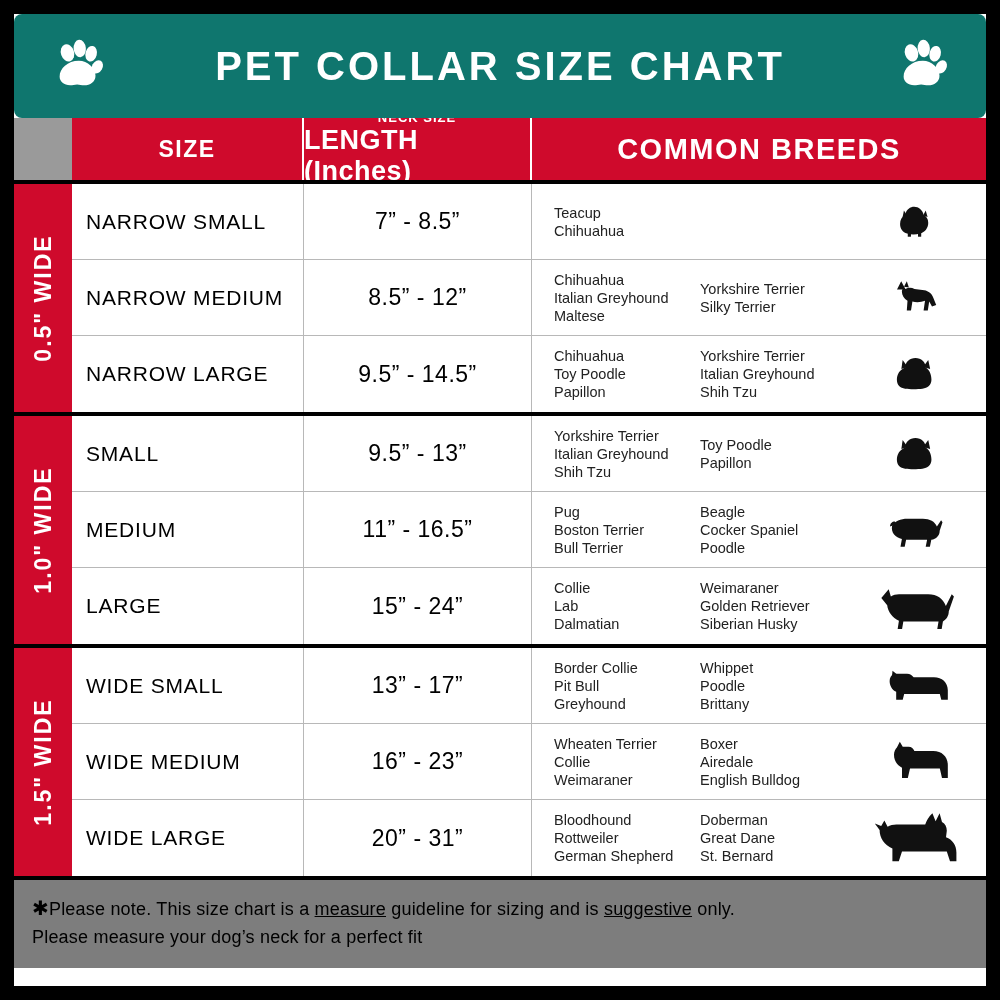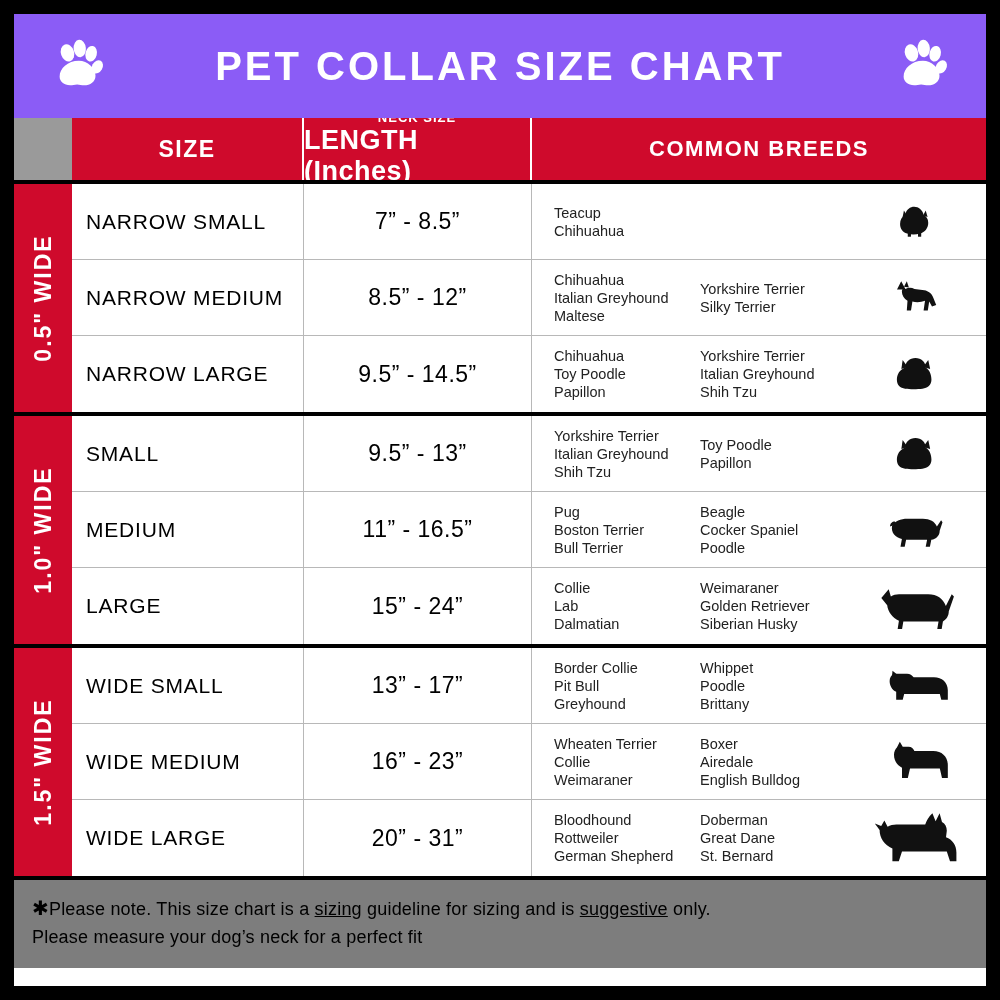--- a/index.html
+++ b/index.html
@@ -19,25 +19,26 @@
     width: 1000px;
     height: 1000px;
     box-sizing: border-box;
     border: 14px solid #000000;
     background: #ffffff;
   }
 
   
   .header {
     height: 104px;
-    background: #8b5cf6;
+    background: #0f766e;
     display: flex;
     align-items: center;
     justify-content: center;
     position: relative;
+    border-radius: 8px;
   }
   .header-title {
     color: #ffffff;
     font-size: 40px;
     font-weight: bold;
     letter-spacing: 3px;
     text-align: center;
   }
   .paw {
     position: absolute;
@@ -78,21 +79,21 @@
   .th:last-child { border-right: none; }
   .th-size { flex: 0 0 232px; font-size: 23px; letter-spacing: 1.5px; }
   .th-length { flex: 0 0 228px; }
   .th-length .sup {
     font-size: 13px;
     letter-spacing: 1px;
     line-height: 12px;
     margin-bottom: 1px;
   }
   .th-length .main { font-size: 27px; letter-spacing: 0.5px; }
-  .th-breeds { flex: 1 1 auto; font-size: 22px; letter-spacing: 1.5px; }
+  .th-breeds { flex: 1 1 auto; font-size: 29px; letter-spacing: 1.5px; }
 
   .group {
     display: flex;
     border-top: 4px solid #000000;
   }
   .group-label {
     flex: 0 0 58px;
     background: #cf0a2c;
     color: #ffffff;
     position: relative;
@@ -452,18 +453,18 @@
           </div>
         </div>
 
       </div>
     </div>
 
   </div>
 
   <div class="footer">
     <div class="footer-line">
-      <span class="star">✱</span><span>Please note. This size chart is a </span><span class="u">sizing</span><span> guideline for sizing and is </span><span class="u">suggestive</span><span> only.</span>
+      <span class="star">✱</span><span>Please note. This size chart is a </span><span class="u">measure</span><span> guideline for sizing and is </span><span class="u">suggestive</span><span> only.</span>
     </div>
     <div class="footer-line">Please measure your dog’s neck for a perfect fit</div>
   </div>
 
 </div>
 
 </body></html>

